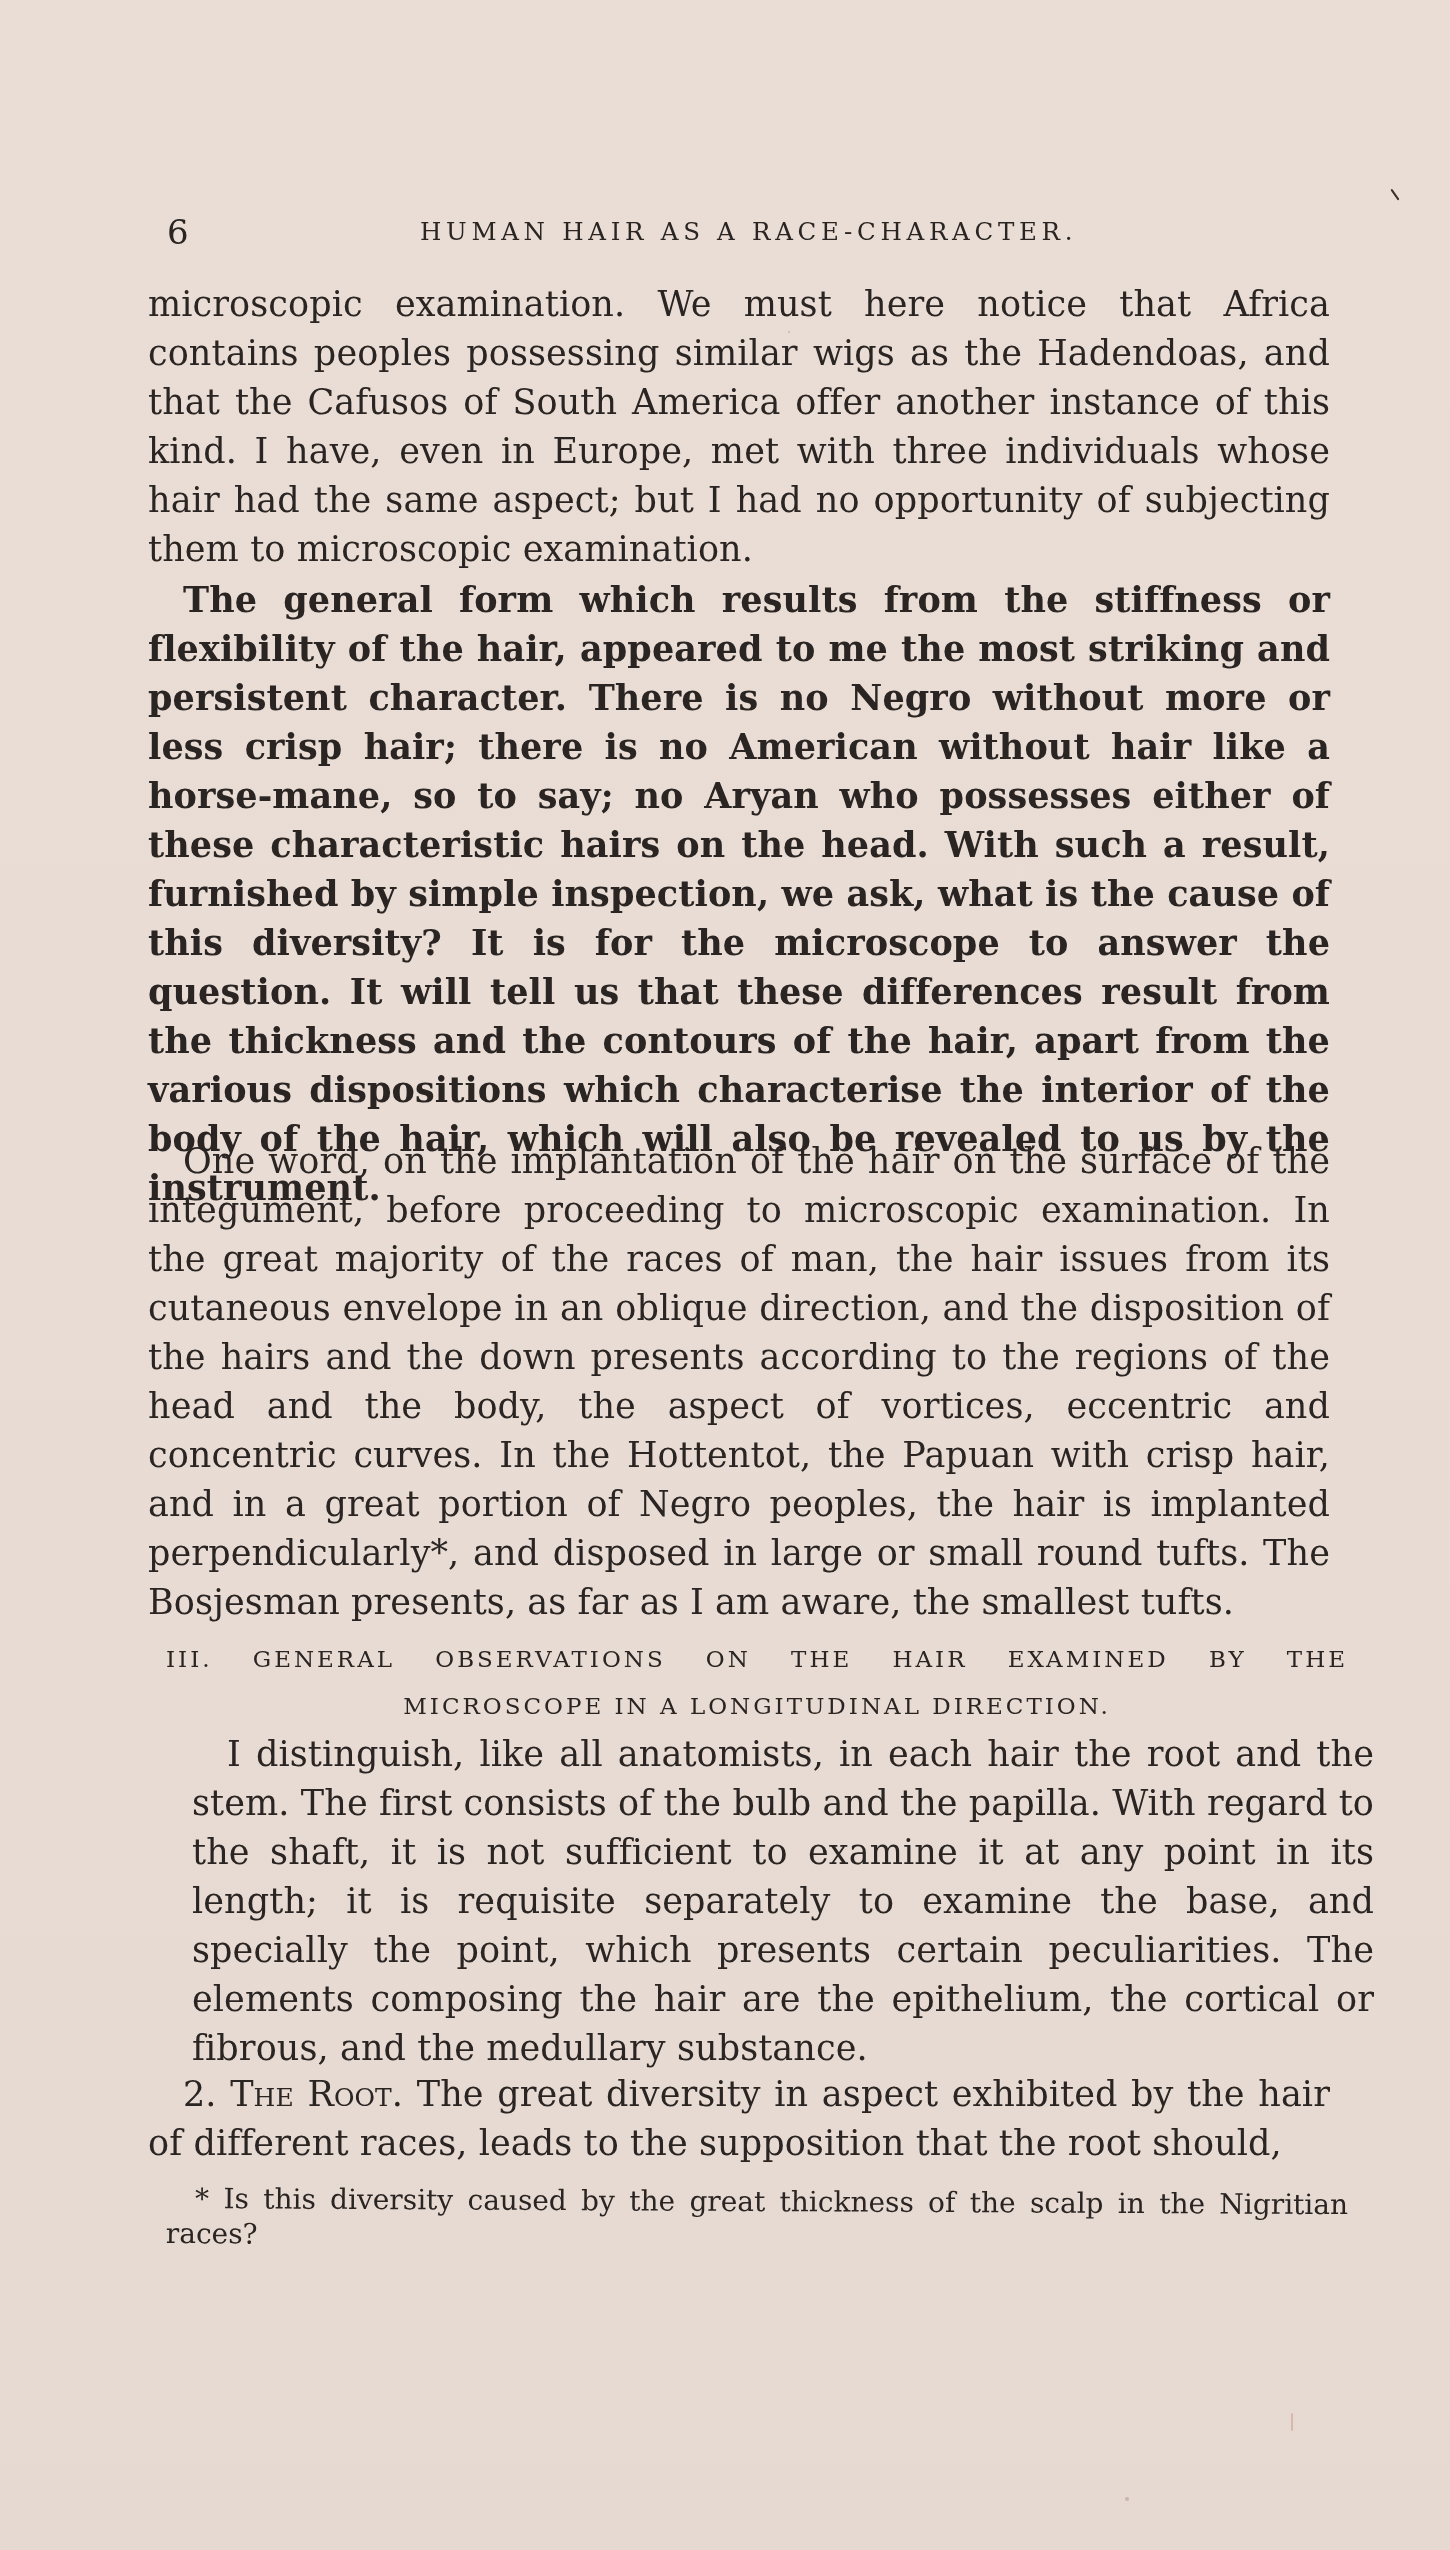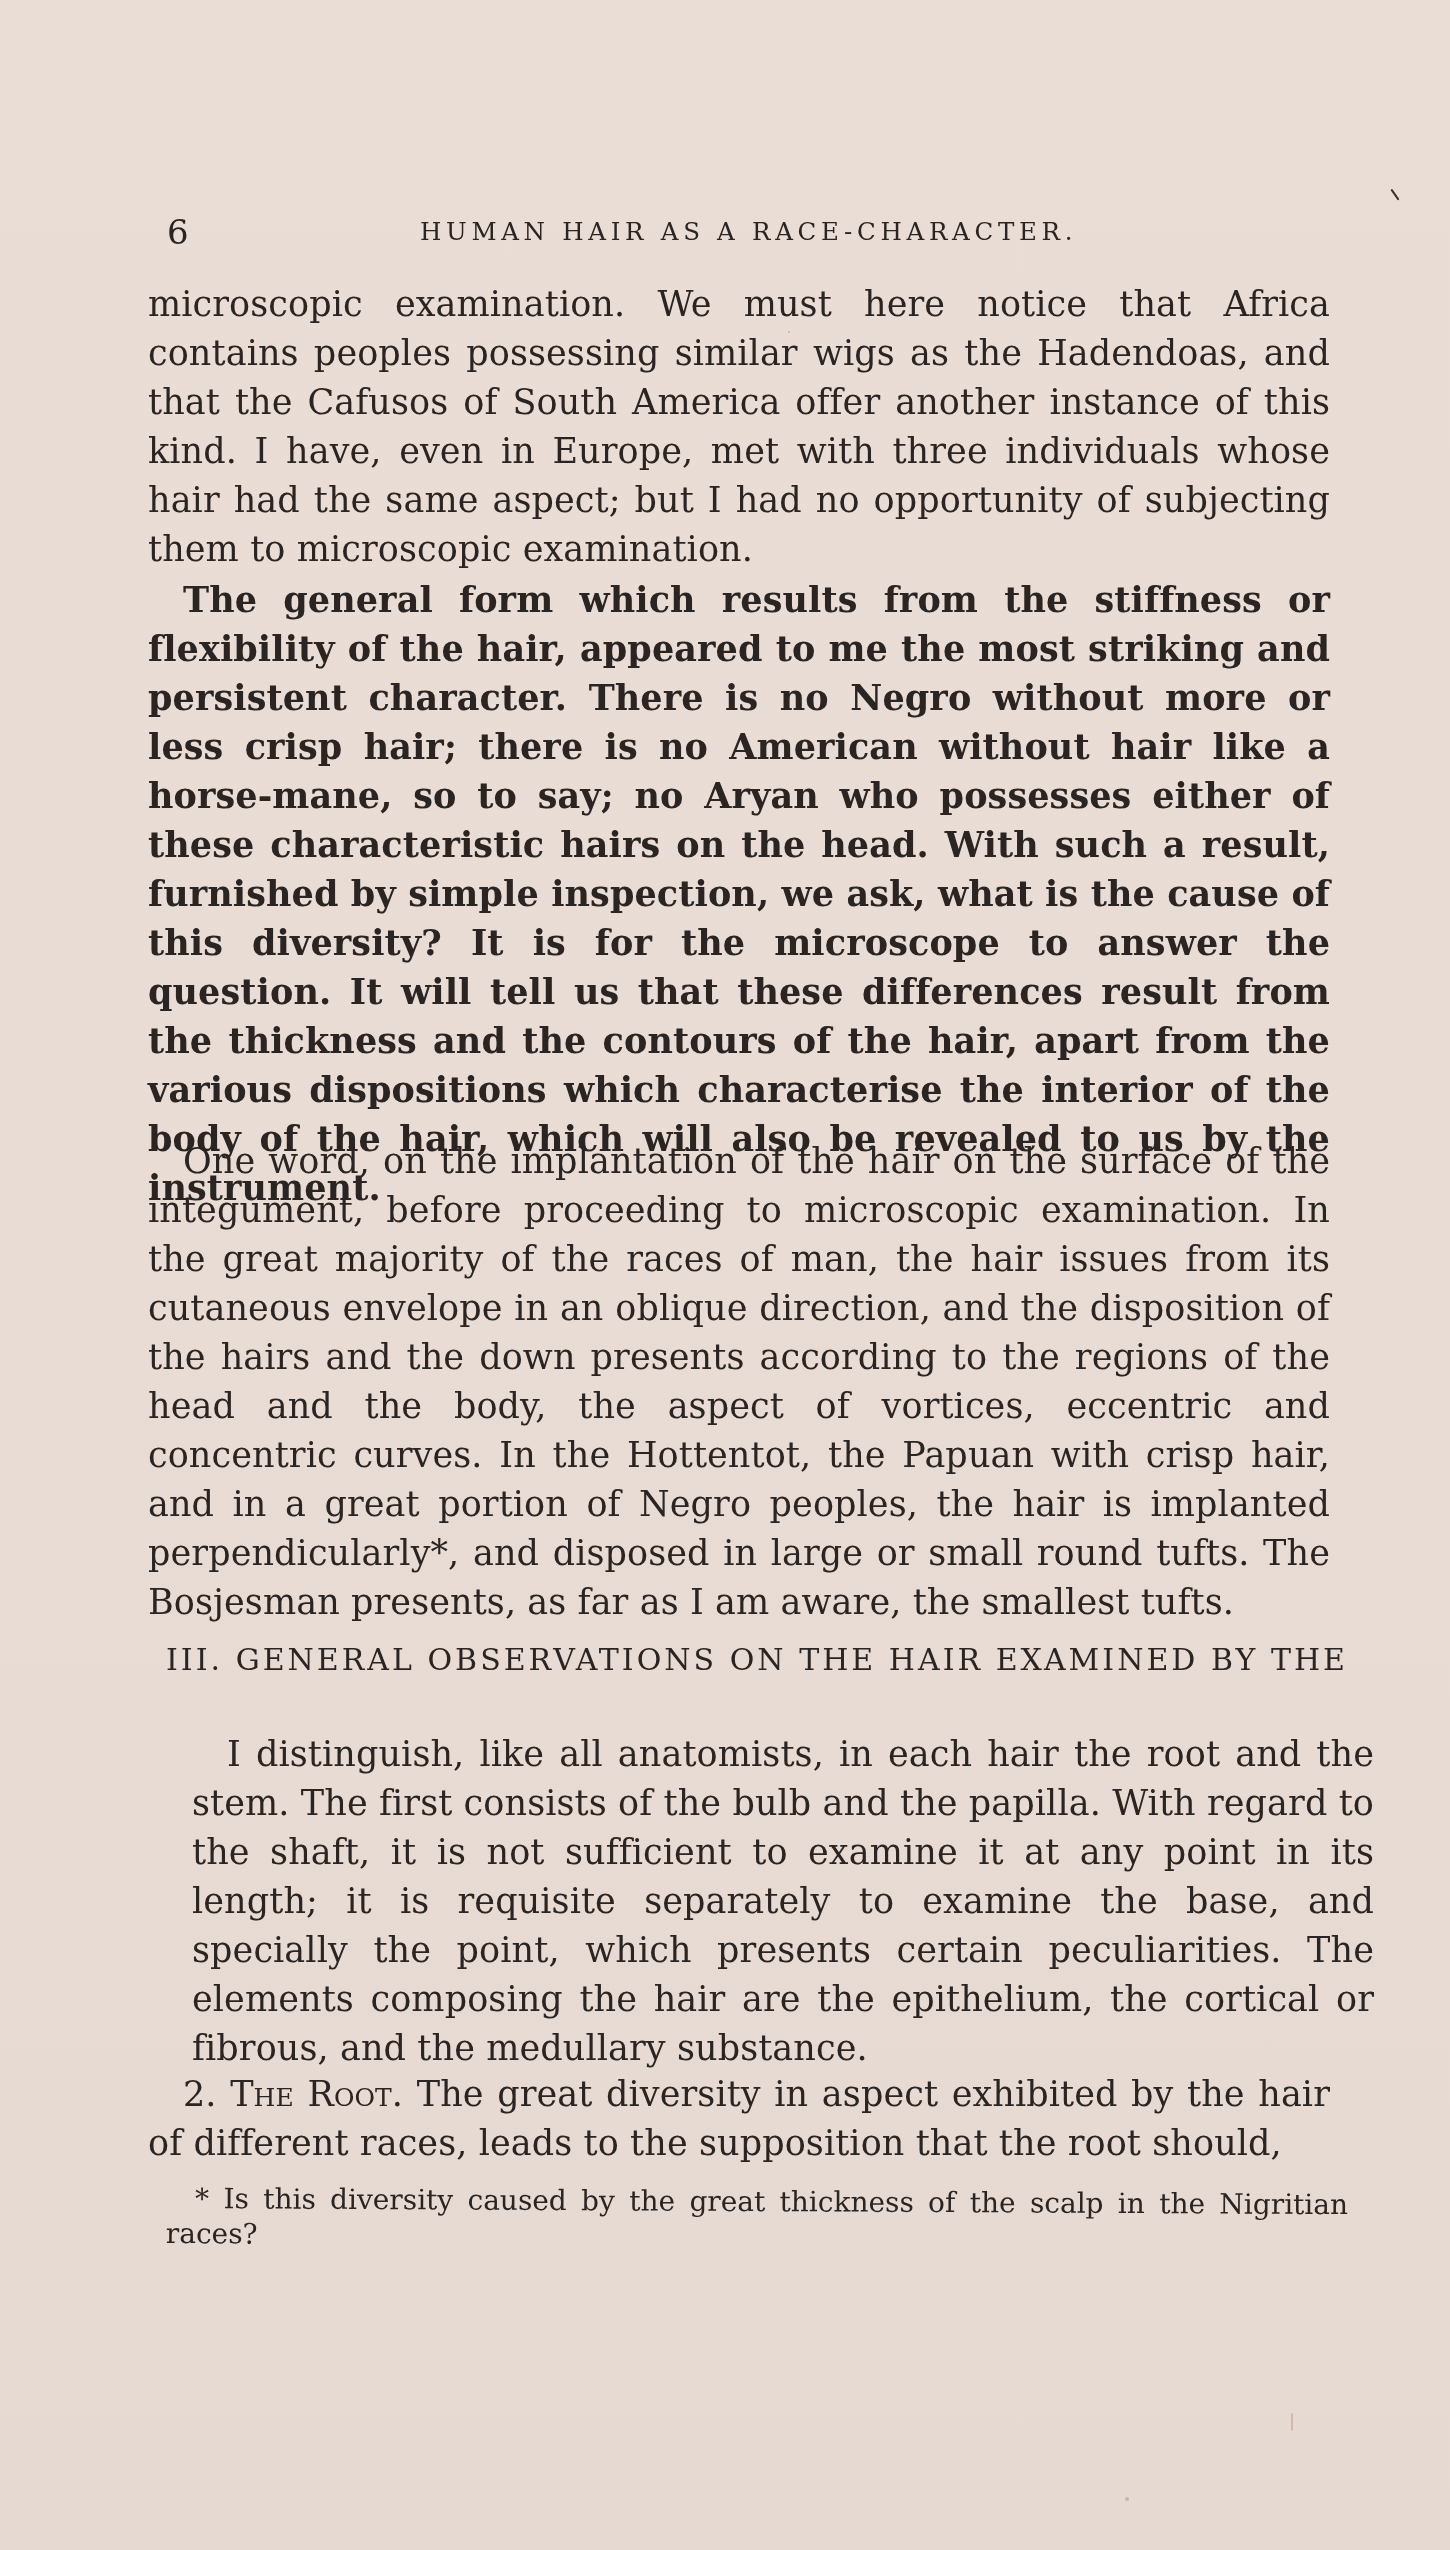--- a/index.html
+++ b/index.html
@@ -64,21 +64,21 @@
       text-indent: 35px;
     }
     #block-1 { top: 280px; }
     #block-2 { top: 575px; font-weight: bold; }
     #block-3 { top: 1113px; margin-top: 24px; }
     .section-heading {
       position: absolute;
       left: 166px;
       width: 1182px;
       top: 1636px;
-      font-size: 30px;
+      font-size: 23px;
       line-height: 47px;
       letter-spacing: 3px;
       text-transform: uppercase;
     }
     .section-heading .line1 {
       display: block;
       text-align: justify;
       text-align-last: justify;
     }
     .section-heading .line2 {
@@ -133,20 +133,21 @@
   <div class="body-text" id="block-2">
     <p class="indent">The general form which results from the stiffness or flexibility of the hair, appeared to me the most striking and persistent character. There is no Negro without more or less crisp hair; there is no American without hair like a horse-mane, so to say; no Aryan who possesses either of these characteristic hairs on the head. With such a result, furnished by simple inspection, we ask, what is the cause of this diversity? It is for the microscope to answer the question. It will tell us that these differences result from the thickness and the contours of the hair, apart from the various dispositions which characterise the interior of the body of the hair, which will also be revealed to us by the instrument.</p>
   </div>
 
   <div class="body-text" id="block-3">
     <p class="indent">One word, on the implantation of the hair on the surface of the integument, before proceeding to microscopic examination. In the great majority of the races of man, the hair issues from its cutaneous envelope in an oblique direction, and the disposition of the hairs and the down presents according to the regions of the head and the body, the aspect of vortices, eccentric and concentric curves. In the Hottentot, the Papuan with crisp hair, and in a great portion of Negro peoples, the hair is implanted perpendicularly*, and disposed in large or small round tufts. The Bosjesman presents, as far as I am aware, the smallest tufts.</p>
   </div>
 
   <div class="section-heading">
     <span class="line1">III. General observations on the hair examined by the</span>
+    <span class="line2">microscope in a longitudinal direction.</span>
   </div>
 
   <div class="body-text" id="block-4">
     <p class="indent">I distinguish, like all anatomists, in each hair the root and the stem. The first consists of the bulb and the papilla. With regard to the shaft, it is not sufficient to examine it at any point in its length; it is requisite separately to examine the base, and specially the point, which presents certain peculiarities. The elements composing the hair are the epithelium, the cortical or fibrous, and the medullary substance.</p>
   </div>
 
   <div class="body-text" id="block-5">
     <p class="indent"><span class="smallcaps">2. The Root.</span><span> The great diversity in aspect exhibited by the hair of different races, leads to the supposition that the root should,</span></p>
   </div>
 

